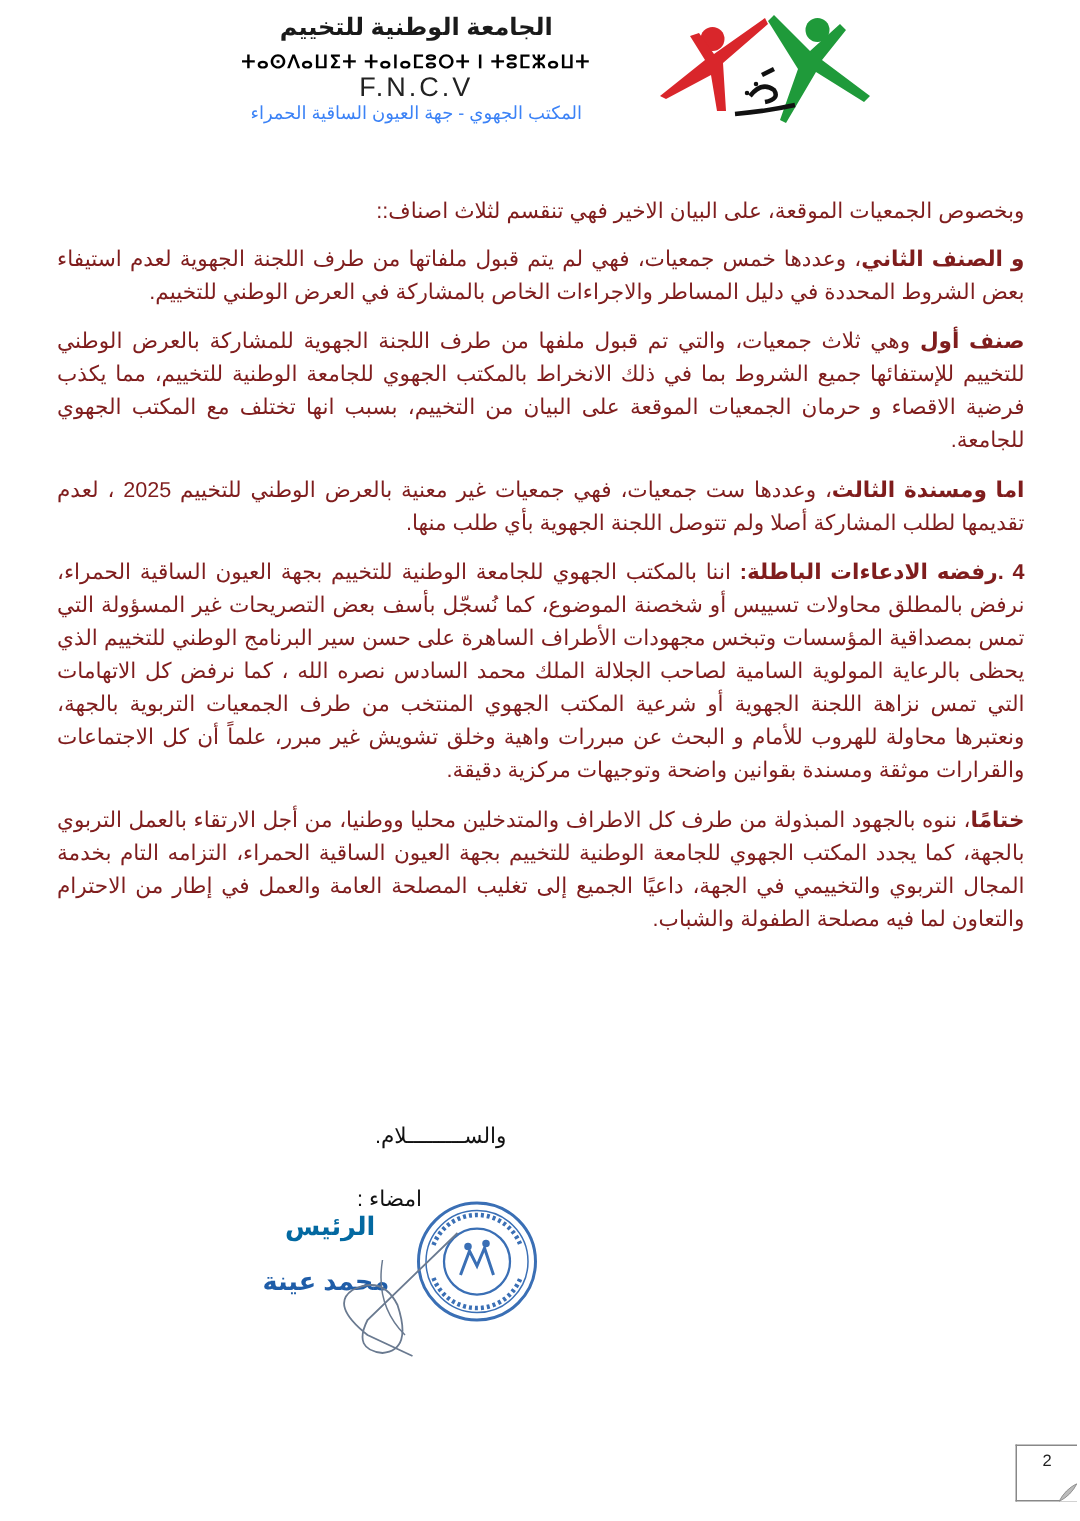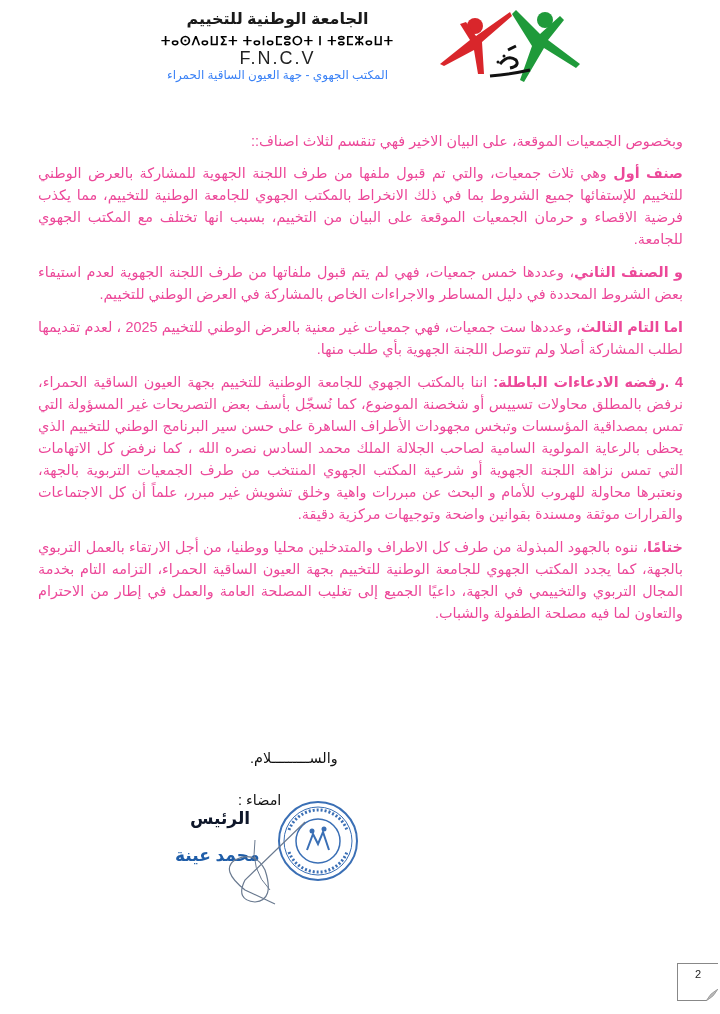--- a/index.html
+++ b/index.html
@@ -10,29 +10,29 @@
   .header { position: absolute; top: 0; left: 0; width: 720px; height: 100px; }
   .hdr-text { position: absolute; left: 140px; top: 4px; width: 275px; text-align: center; direction: rtl; }
   .hdr-title { font-size: 16px; font-weight: bold; line-height: 30px; color: #1a1a1a; letter-spacing: 0.2px; }
   .hdr-tifinagh { font-size: 12px; line-height: 15px; font-weight: bold; color: #000000; direction: ltr; letter-spacing: 1px; font-family: Liberation Sans, sans-serif; }
   .hdr-abbr { font-size: 18px; line-height: 18px; color: #222; direction: ltr; letter-spacing: 2px; }
   .hdr-sub { font-size: 12px; line-height: 16px; color: #3b82f6; }
   .logo { position: absolute; left: 420px; top: 4px; width: 170px; height: 80px; }
 
   .body-text {
     position: absolute; left: 38px; width: 645px; top: 130px;
-    direction: rtl; text-align: justify; font-size: 14.4px; line-height: 22px; color: #ec4899;
+    direction: rtl; text-align: justify; font-size: 14.4px; line-height: 22px; color: #7f1d1d;
     font-family: "Liberation Sans", "DejaVu Sans", sans-serif;
   }
   .body-text p { margin: 0 0 11px 0; text-align-last: right; }
   .body-text .intro { margin-bottom: 10px; }
   .body-text b { font-weight: bold; }
   .closing-salute { position: absolute; left: 250px; top: 750px; direction: rtl; font-size: 14.4px; text-align: center; }
   .sig-label { position: absolute; left: 238px; top: 792px; direction: rtl; font-size: 14.4px; }
-  .sig-title { position: absolute; left: 190px; top: 808px; direction: rtl; font-size: 17px; font-weight: bold; color: #0f172a; }
+  .sig-title { position: absolute; left: 190px; top: 808px; direction: rtl; font-size: 17px; font-weight: bold; color: #0369a1; }
   .sig-name { position: absolute; left: 175px; top: 845px; direction: rtl; font-size: 17px; font-weight: bold; color: #1f5da8; }
   .stamp { position: absolute; left: 277px; top: 800px; width: 82px; height: 82px; }
   .scribble { position: absolute; left: 215px; top: 820px; width: 100px; height: 85px; }
   .page-num {
     position: absolute; left: 677px; top: 963px; width: 40px; height: 36px;
     border: 1px solid #888; border-right: none; background: #fff;
   }
   .page-num span { position: absolute; top: 4px; left: 0; width: 40px; text-align: center; font-size: 11px; color: #222; }
   .page-num .curl { position: absolute; right: 0; bottom: -1px; width: 12px; height: 12px; }
 </style>
@@ -56,25 +56,25 @@
 
     <path d="M70 72 Q92 70 110 66 M80 60 Q88 50 96 56 Q100 62 90 64 M88 46 L96 42" stroke="#111" stroke-width="3" fill="none"></path>
     <circle cx="84" cy="52" r="1.5" fill="#111"></circle>
     <circle cx="78" cy="58" r="1.5" fill="#111"></circle>
   </svg>
 </div>
 
 <div class="body-text">
   <p class="intro">وبخصوص الجمعيات الموقعة، على البيان الاخير فهي تنقسم لثلاث اصناف::</p>
 
+  <p><b>و </b><b>الصنف الثاني</b><span>، وعددها خمس جمعيات، فهي لم يتم قبول ملفاتها من طرف اللجنة الجهوية لعدم استيفاء بعض الشروط المحددة في دليل المساطر والاجراءات الخاص بالمشاركة في العرض الوطني للتخييم.</span></p>
+
   <p><b>صنف أول</b><span> وهي ثلاث جمعيات، والتي تم قبول ملفها  من طرف اللجنة الجهوية للمشاركة بالعرض الوطني للتخييم للإستفائها جميع الشروط بما في ذلك الانخراط بالمكتب الجهوي للجامعة الوطنية للتخييم، مما يكذب فرضية الاقصاء و حرمان الجمعيات الموقعة على البيان من التخييم، بسبب انها تختلف مع المكتب الجهوي للجامعة.</span></p>
 
-  <p><b>و </b><b>الصنف الثاني</b><span>، وعددها خمس جمعيات، فهي لم يتم قبول ملفاتها من طرف اللجنة الجهوية لعدم استيفاء بعض الشروط المحددة في دليل المساطر والاجراءات الخاص بالمشاركة في العرض الوطني للتخييم.</span></p>
-
-  <p><b>اما </b><b>التام الثالث</b><span>، وعددها ست جمعيات، فهي جمعيات غير معنية بالعرض الوطني للتخييم 2025 ، لعدم تقديمها لطلب المشاركة أصلا ولم تتوصل اللجنة الجهوية بأي طلب منها.</span></p>
+  <p><b>اما </b><b>ومسندة الثالث</b><span>، وعددها ست جمعيات، فهي جمعيات غير معنية بالعرض الوطني للتخييم 2025 ، لعدم تقديمها لطلب المشاركة أصلا ولم تتوصل اللجنة الجهوية بأي طلب منها.</span></p>
 
   <p><b>4 .رفضه الادعاءات الباطلة:</b><span> اننا بالمكتب الجهوي للجامعة الوطنية للتخييم بجهة العيون الساقية الحمراء، نرفض بالمطلق محاولات تسييس أو شخصنة الموضوع، كما نُسجّل بأسف بعض التصريحات غير المسؤولة التي تمس بمصداقية المؤسسات وتبخس مجهودات الأطراف الساهرة على حسن سير البرنامج الوطني للتخييم الذي يحظى بالرعاية المولوية السامية لصاحب الجلالة الملك محمد السادس نصره الله ، كما نرفض كل الاتهامات التي تمس نزاهة اللجنة الجهوية أو شرعية المكتب الجهوي المنتخب من طرف الجمعيات التربوية بالجهة، ونعتبرها محاولة للهروب للأمام و البحث عن مبررات واهية وخلق تشويش غير مبرر، علماً أن كل الاجتماعات والقرارات موثقة ومسندة بقوانين واضحة وتوجيهات مركزية دقيقة.</span></p>
 
   <p><b>ختامًا</b><span>، ننوه بالجهود المبذولة من طرف كل الاطراف والمتدخلين محليا ووطنيا، من أجل الارتقاء بالعمل التربوي بالجهة، كما يجدد المكتب الجهوي للجامعة الوطنية للتخييم بجهة العيون الساقية الحمراء، التزامه التام بخدمة المجال التربوي والتخييمي في الجهة، داعيًا الجميع إلى تغليب المصلحة العامة والعمل في إطار من الاحترام والتعاون لما فيه مصلحة الطفولة والشباب.</span></p>
 </div>
 
 <div class="closing-salute">والســـــــــلام.</div>
 <div class="sig-label">امضاء :</div>
 <div class="sig-title">الرئيس</div>
 <div class="sig-name">محمد عينة</div>

